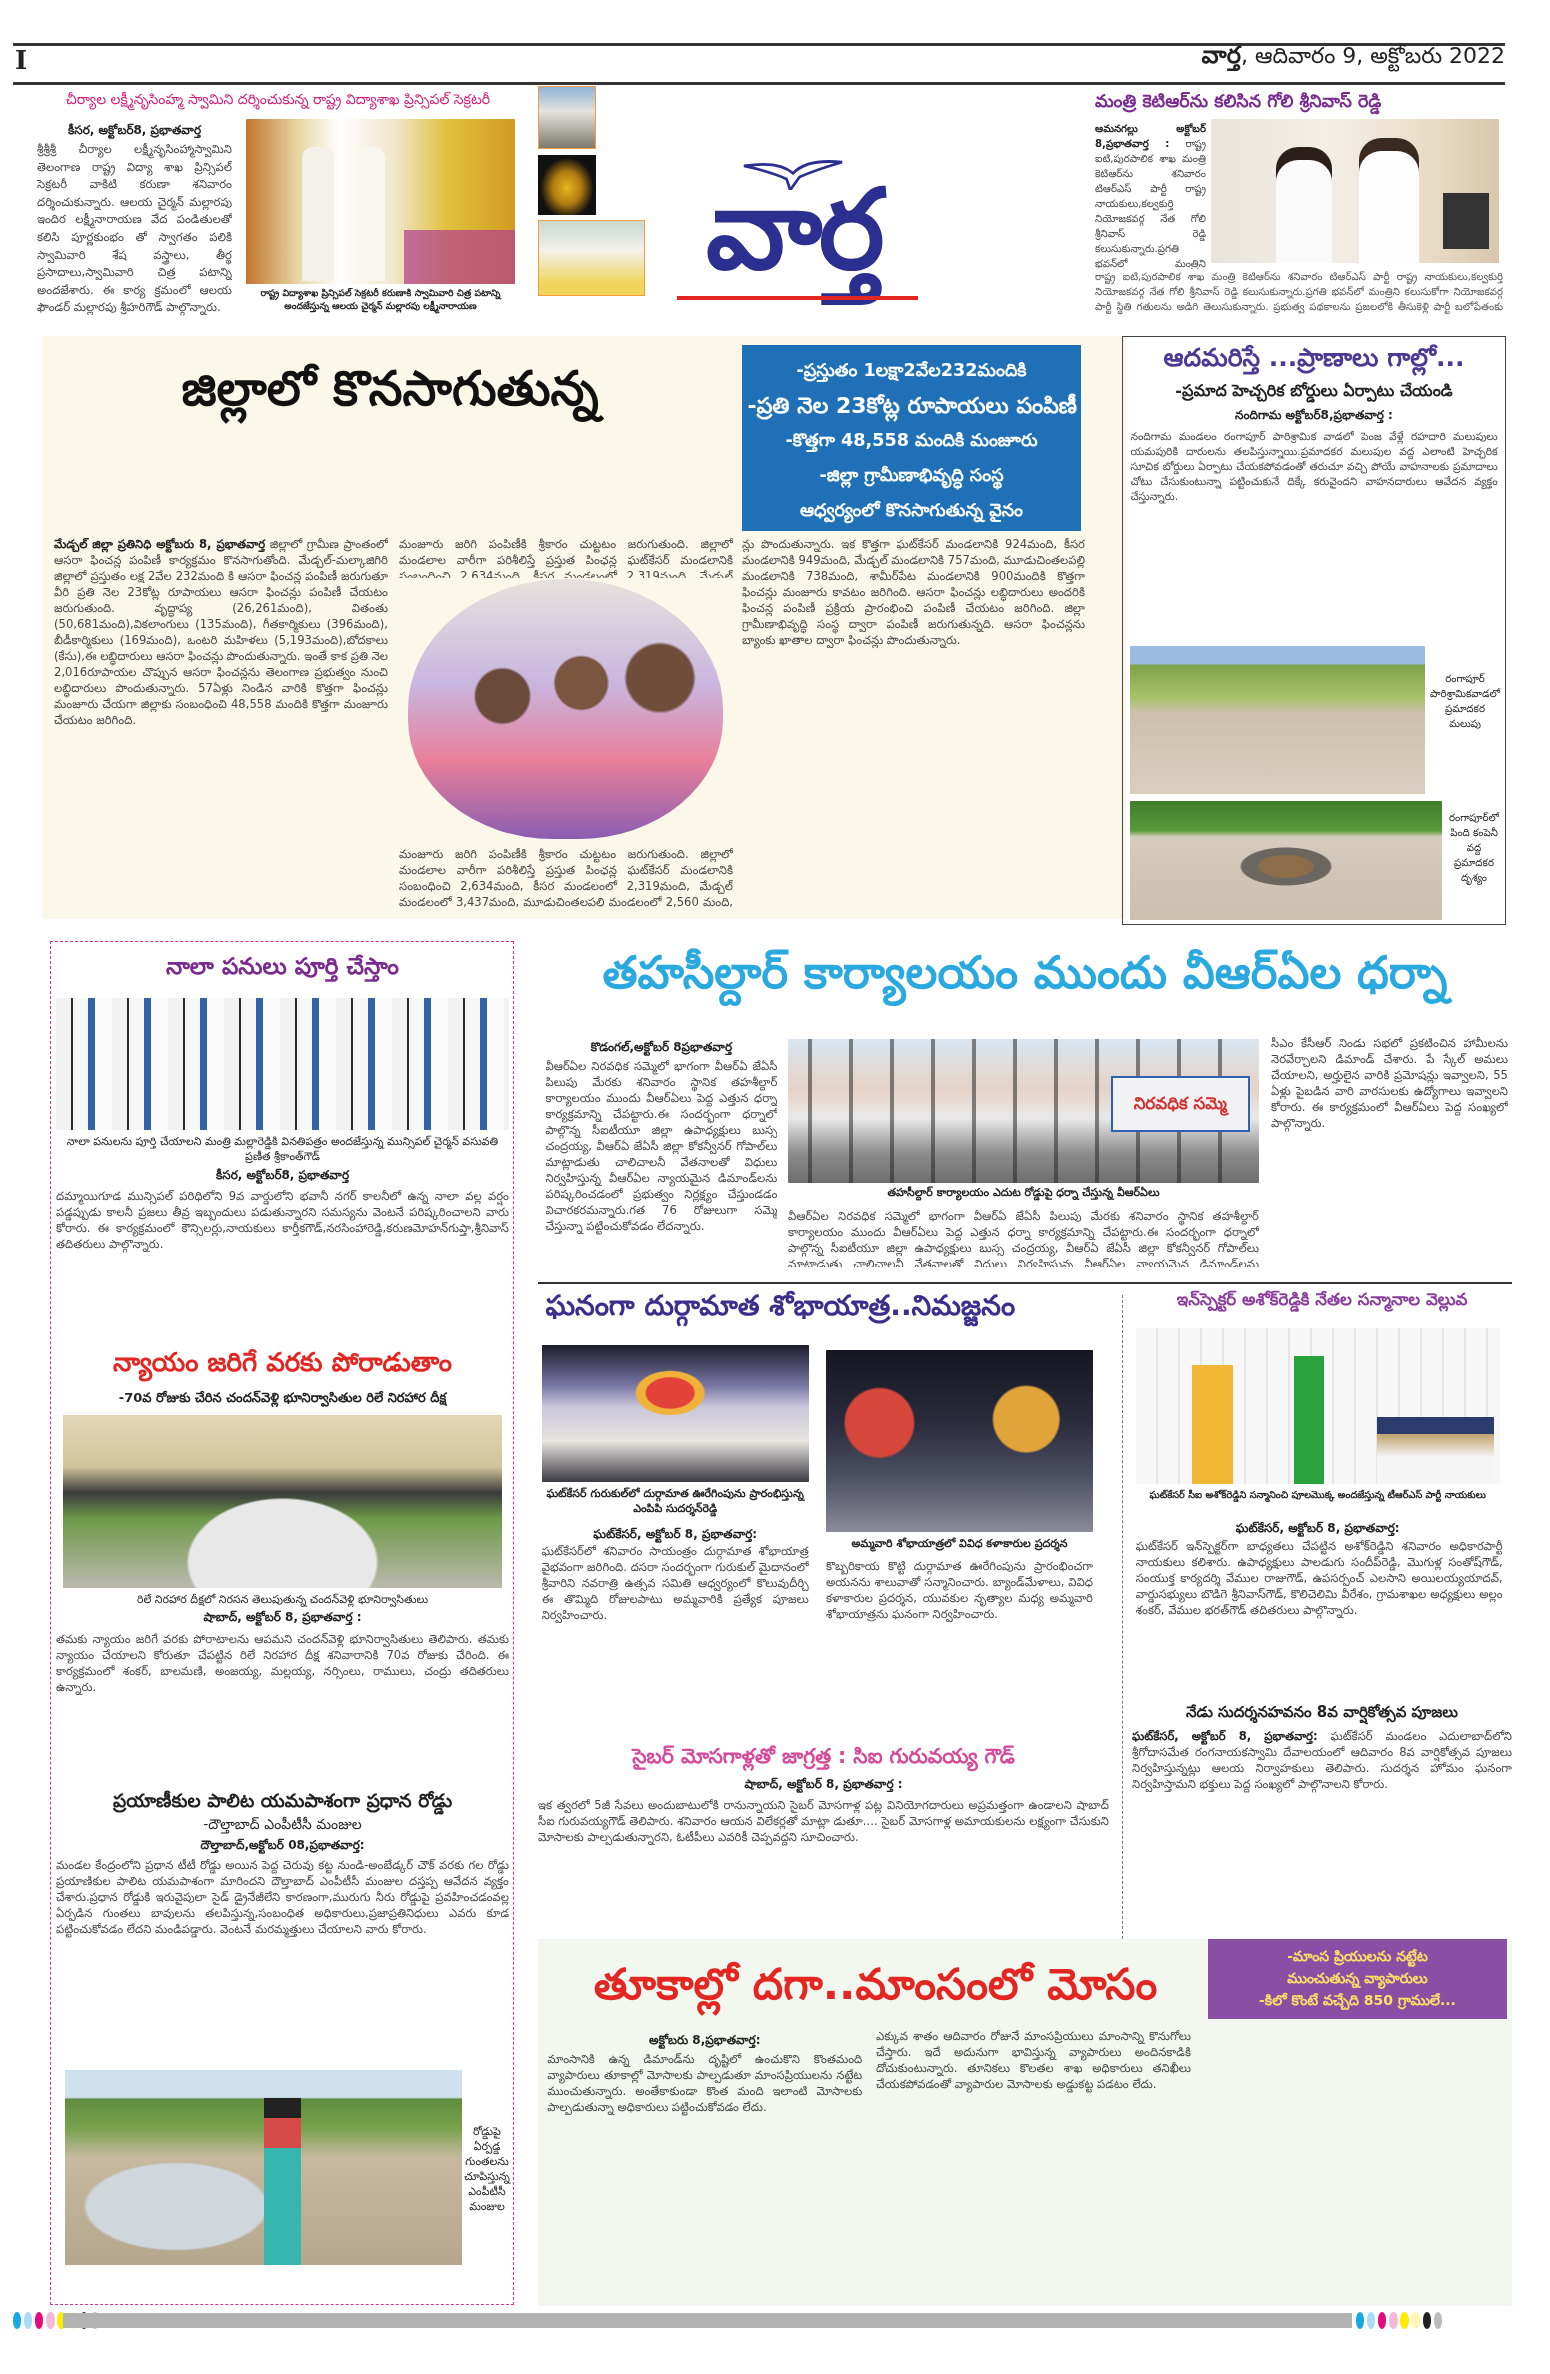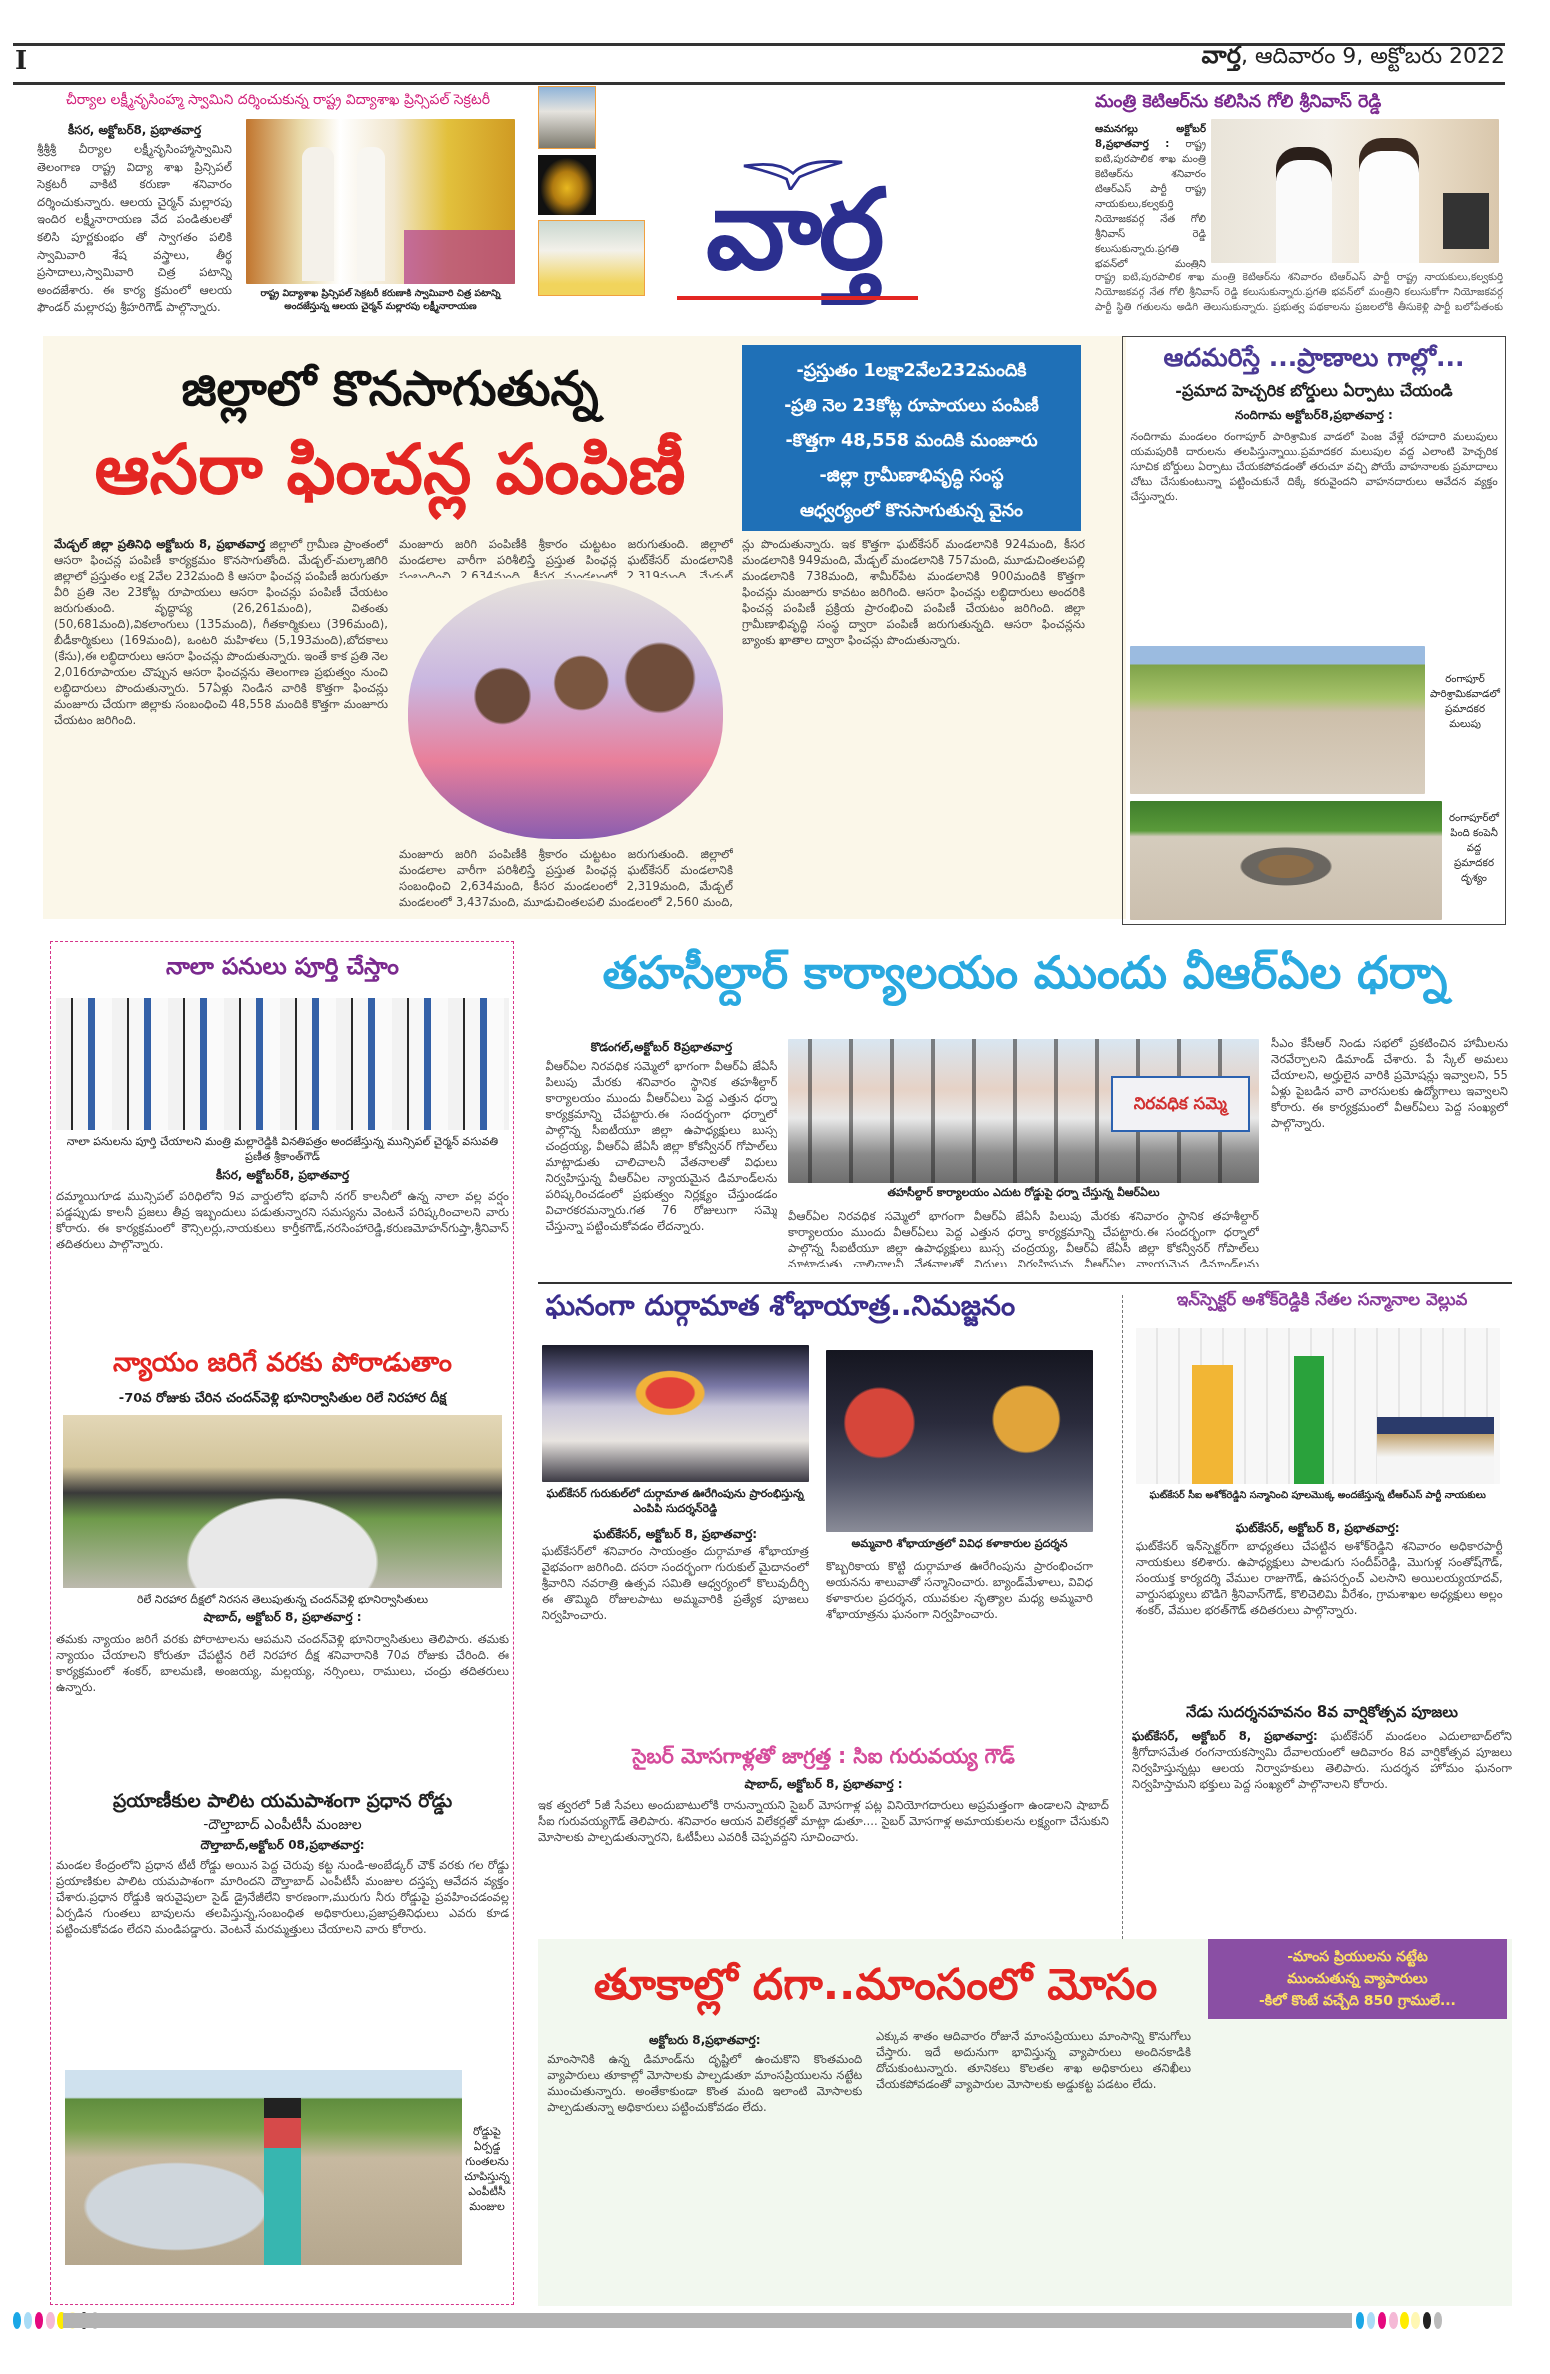--- a/index.html
+++ b/index.html
@@ -68,24 +68,23 @@
   <div class="photo" style="left:116px;top:28px;width:288px;height:144px;background:linear-gradient(90deg,#e9e4d9 0,#f3efe7 40%,#ece0cc 70%,#d9c7ac 100%)">
     <div style="position:absolute;left:65px;top:28px;width:56px;height:116px;background:#fafafa;border-radius:22px 22px 0 0;box-shadow:inset 0 13px 0 #2a1f1a"></div>
     <div style="position:absolute;left:148px;top:18.6px;width:60px;height:125px;background:#fdfdfd;border-radius:22px 22px 0 0;box-shadow:inset 0 13px 0 #3b2a20"></div>
     <div style="position:absolute;left:232px;top:74px;width:46px;height:56px;background:#333"></div>
   </div>
   <div class="body" style="position:absolute;left:0;top:178px;width:408px;height:46px;font-size:10.2px;line-height:15px;color:#555">రాష్ట్ర ఐటి,పురపాలిక శాఖ మంత్రి కెటిఆర్‌ను శనివారం టిఆర్ఎస్ పార్టీ రాష్ట్ర నాయకులు,కల్వకుర్తి నియోజకవర్గ నేత గోలి శ్రీనివాస్ రెడ్డి కలుసుకున్నారు.ప్రగతి భవన్‌లో మంత్రిని కలుసుకోగా నియోజకవర్గ పార్టీ స్థితి గతులను అడిగి తెలుసుకున్నారు. ప్రభుత్వ పథకాలను ప్రజలలోకి తీసుకెళ్లి పార్టీ బలోపేతంకు కృషి చేయాలని మంత్రి కెటిఆర్ గోలి శ్రీనివాస్ రెడ్డిని కోరారు.స్టార్ డమ్ మంత్రిని కలుసుకోవడం పట్ల గోలి ఆనందం వ్యక్తం చేశారు.</div>
 </div>
 
 <div class="abs" style="left:43px;top:336px;width:1083px;height:583px;background:#fbf7e9">
   <div style="position:absolute;left:0;top:24px;width:694px;text-align:center;font-size:48px;font-weight:900;color:#111">జిల్లాలో కొనసాగుతున్న</div>
-  <div class="h-red" style="position:absolute;left:0;top:93px;width:694px;text-align:center;font-size:69px">ఆసరా ఫించన్ల పంపిణీ</div>
   <div style="position:absolute;left:699px;top:9.3px;width:339px;height:186px;background:#1f70b7;padding:7.4px 5.6px">
     <div style="color:#fff;font-size:17.6px;font-weight:bold;text-align:center;line-height:35px;white-space:nowrap">-ప్రస్తుతం 1లక్షా2వేల232మందికి</div>
-    <div style="color:#fff;font-size:17px;font-weight:bold;text-align:center;line-height:35px;white-space:nowrap">-ప్రతి నెల 23కోట్ల రూపాయలు పంపిణీ</div>
+    <div style="color:#fff;font-size:22px;font-weight:bold;text-align:center;line-height:35px;white-space:nowrap">-ప్రతి నెల 23కోట్ల రూపాయలు పంపిణీ</div>
     <div style="color:#fff;font-size:17.6px;font-weight:bold;text-align:center;line-height:35px;white-space:nowrap">-కొత్తగా 48,558 మందికి మంజూరు</div>
     <div style="color:#fff;font-size:17.6px;font-weight:bold;text-align:center;line-height:35px;white-space:nowrap">-జిల్లా గ్రామీణాభివృద్ధి సంస్థ</div>
     <div style="color:#fff;font-size:17.6px;font-weight:bold;text-align:center;line-height:35px;white-space:nowrap">ఆధ్వర్యంలో కొనసాగుతున్న వైనం</div>
   </div>
   <div class="body" style="position:absolute;left:11px;top:200px;width:334px;height:371px">
     <b style="color:#222">మేడ్చల్ జిల్లా ప్రతినిధి అక్టోబరు 8, ప్రభాతవార్త</b>
     <span>జిల్లాలో గ్రామీణ ప్రాంతంలో ఆసరా ఫించన్ల పంపిణీ కార్యక్రమం కొనసాగుతోంది. మేడ్చల్-మల్కాజిగిరి జిల్లాలో ప్రస్తుతం లక్ష 2వేల 232మంది కి ఆసరా ఫించన్ల పంపిణీ జరుగుతూ వీరి ప్రతి నెల 23కోట్ల రూపాయలు ఆసరా ఫించన్లు పంపిణీ చేయటం జరుగుతుంది. వృద్ధాప్య (26,261మంది), వితంతు (50,681మంది),వికలాంగులు (135మంది), గీతకార్మికులు (396మంది), బీడీకార్మికులు (169మంది), ఒంటరి మహిళలు (5,193మంది),బోదకాలు (కేసు),ఈ లబ్ధిదారులు ఆసరా ఫించన్లు పొందుతున్నారు. ఇంతే కాక ప్రతి నెల 2,016రూపాయల చొప్పున ఆసరా ఫించన్లను తెలంగాణ ప్రభుత్వం నుంచి లబ్ధిదారులు పొందుతున్నారు. 57ఏళ్లు నిండిన వారికి కొత్తగా ఫించన్లు మంజూరు చేయగా జిల్లాకు సంబంధించి 48,558 మందికి కొత్తగా మంజూరు చేయటం జరిగింది.</span>
   </div>
   <div class="body" style="position:absolute;left:356px;top:200px;width:334px;height:42px">మంజూరు జరిగి పంపిణీకి శ్రీకారం చుట్టటం జరుగుతుంది. జిల్లాలో మండలాల వారీగా పరిశీలిస్తే ప్రస్తుత పింఛన్ల ఘట్‌కేసర్ మండలానికి సంబంధించి 2,634మంది, కీసర మండలంలో 2,319మంది, మేడ్చల్ మండలంలో 3,437మంది, మూడుచింతలపల్లి మండలంలో 2,560 మంది, శామీర్‌పేట మండలంలో 3,035మంది ప్రస్తుతం ఆసరా ఫించన్లు పొందుతున్నారు.</div>
   <div class="photo" style="left:365px;top:243px;width:315px;height:260px;border-radius:50% 50% 46% 46%;background:radial-gradient(circle at 30% 45%,#6a4a3a 0 10%,transparent 11%),radial-gradient(circle at 55% 40%,#7a5640 0 11%,transparent 12%),radial-gradient(circle at 80% 38%,#6f4d3b 0 11%,transparent 12%),linear-gradient(#e6e2dc,#c9b6e0 40%,#e97f9a 70%,#8a5db0 100%)"></div>

